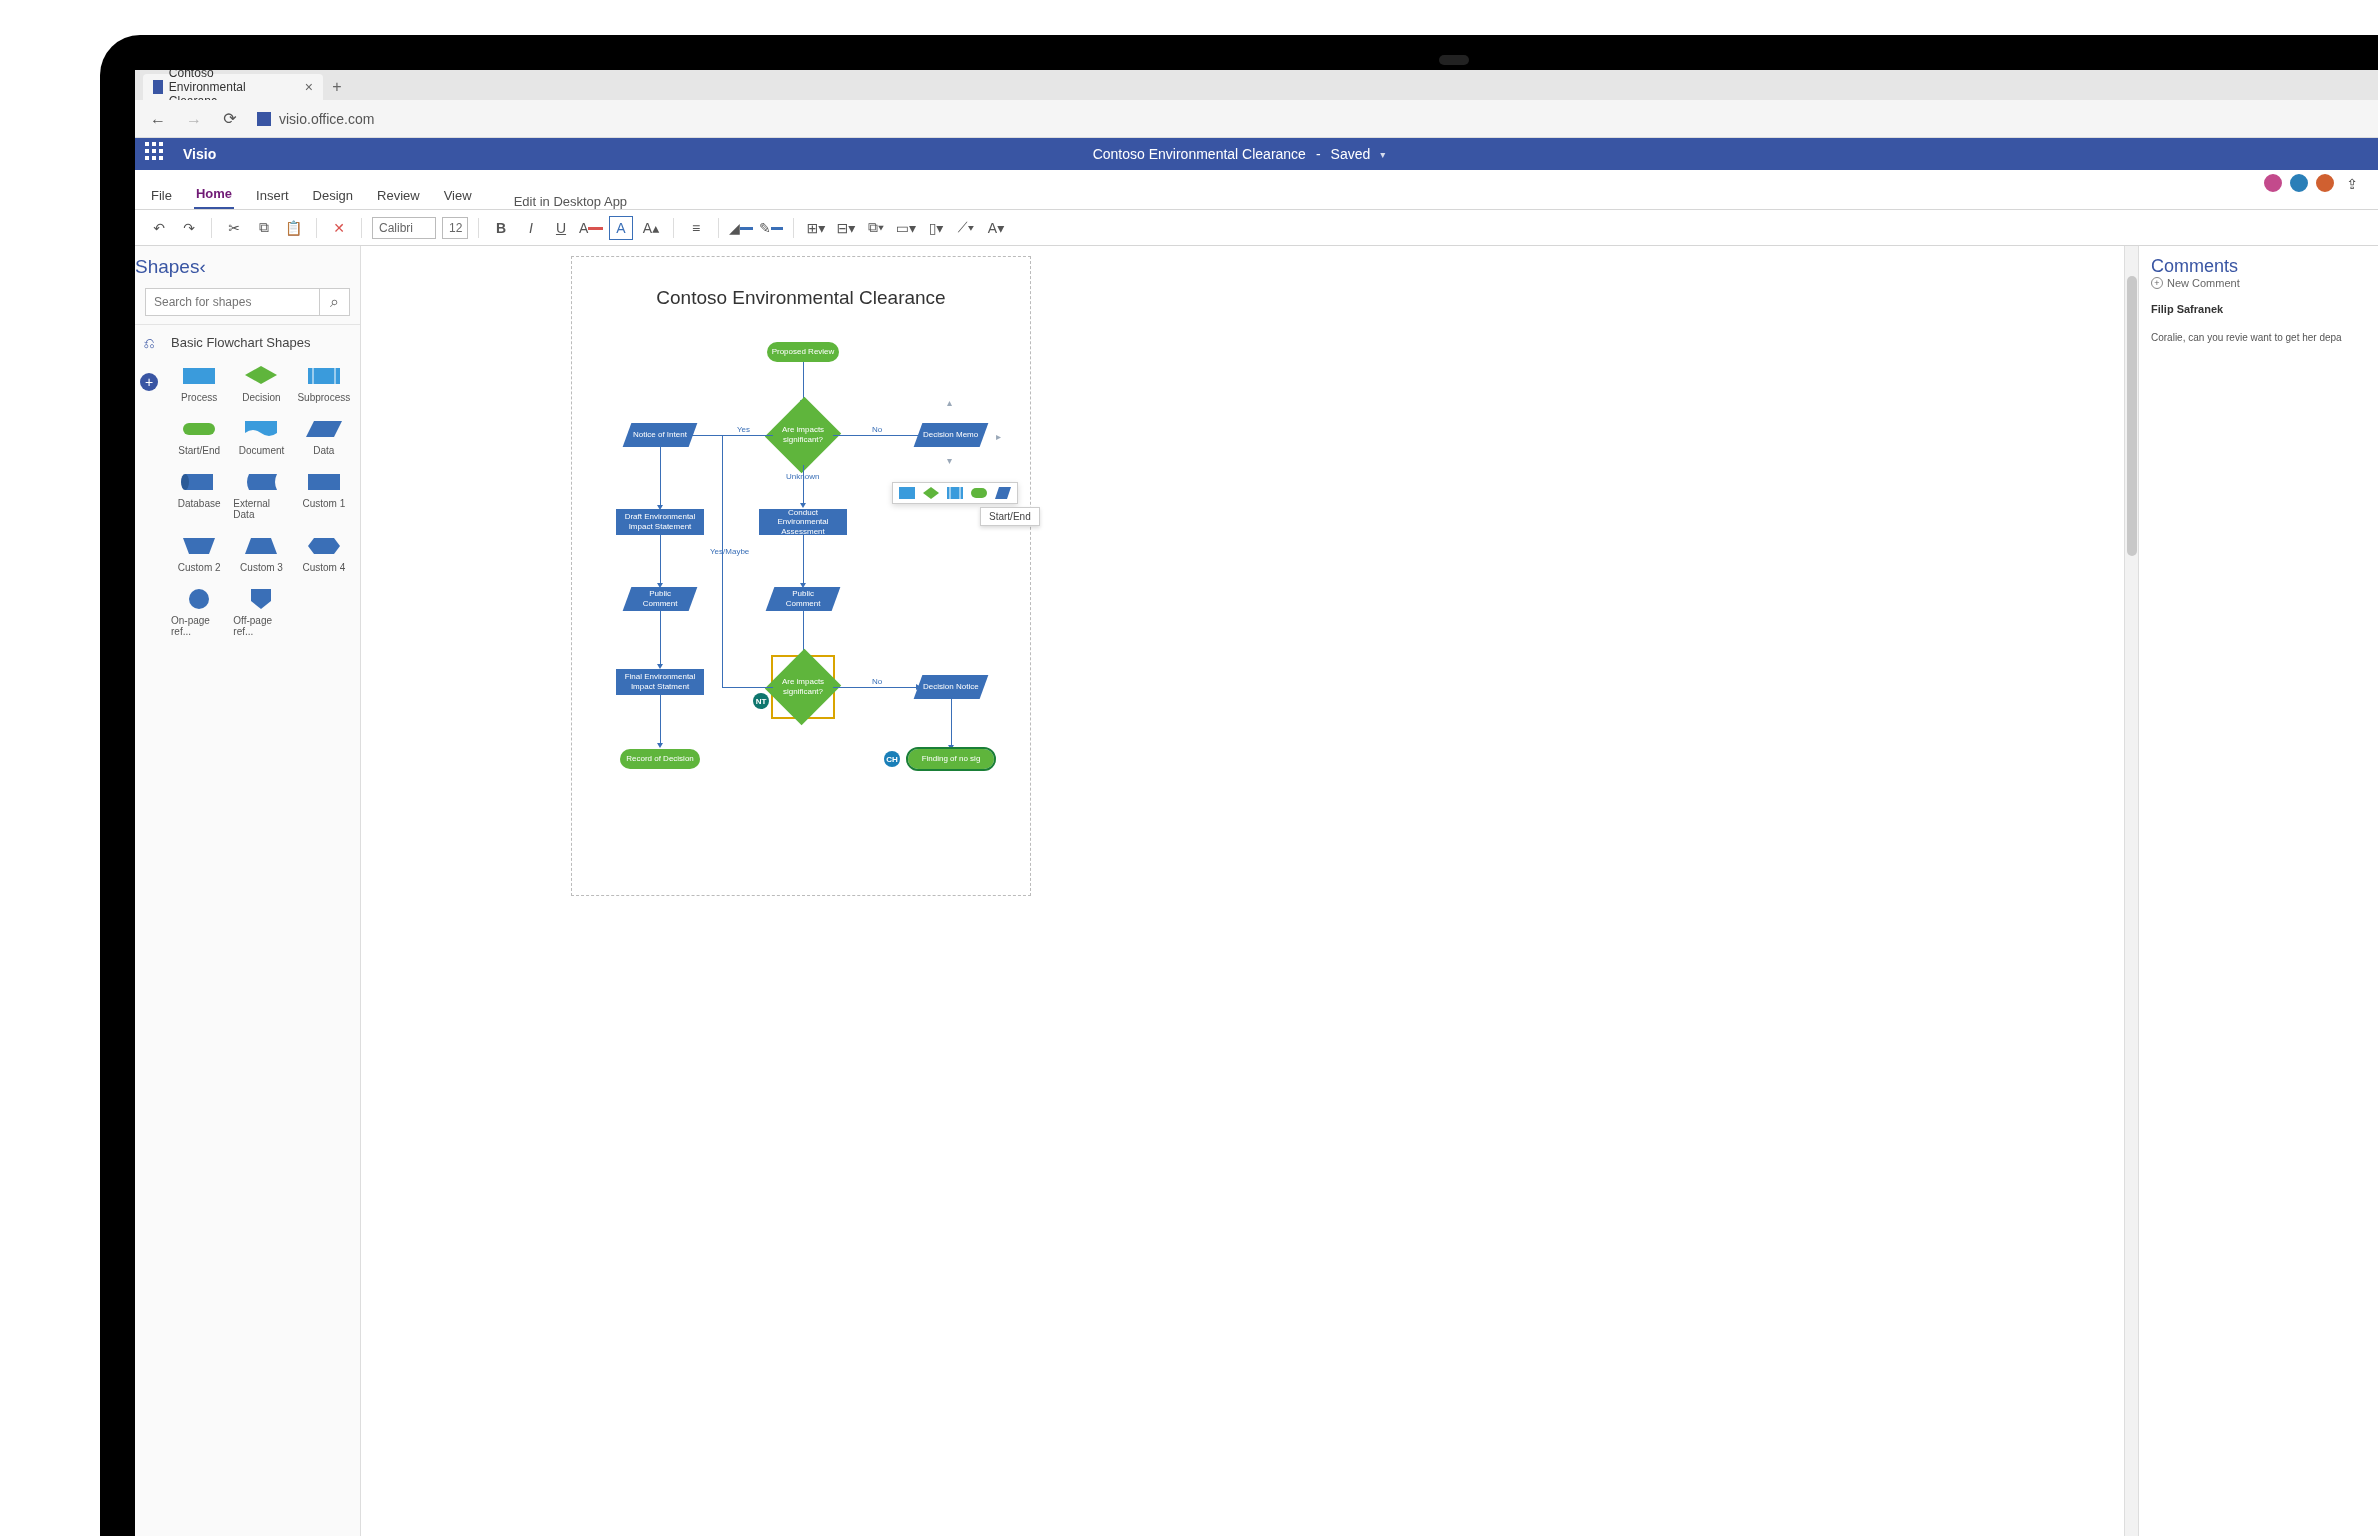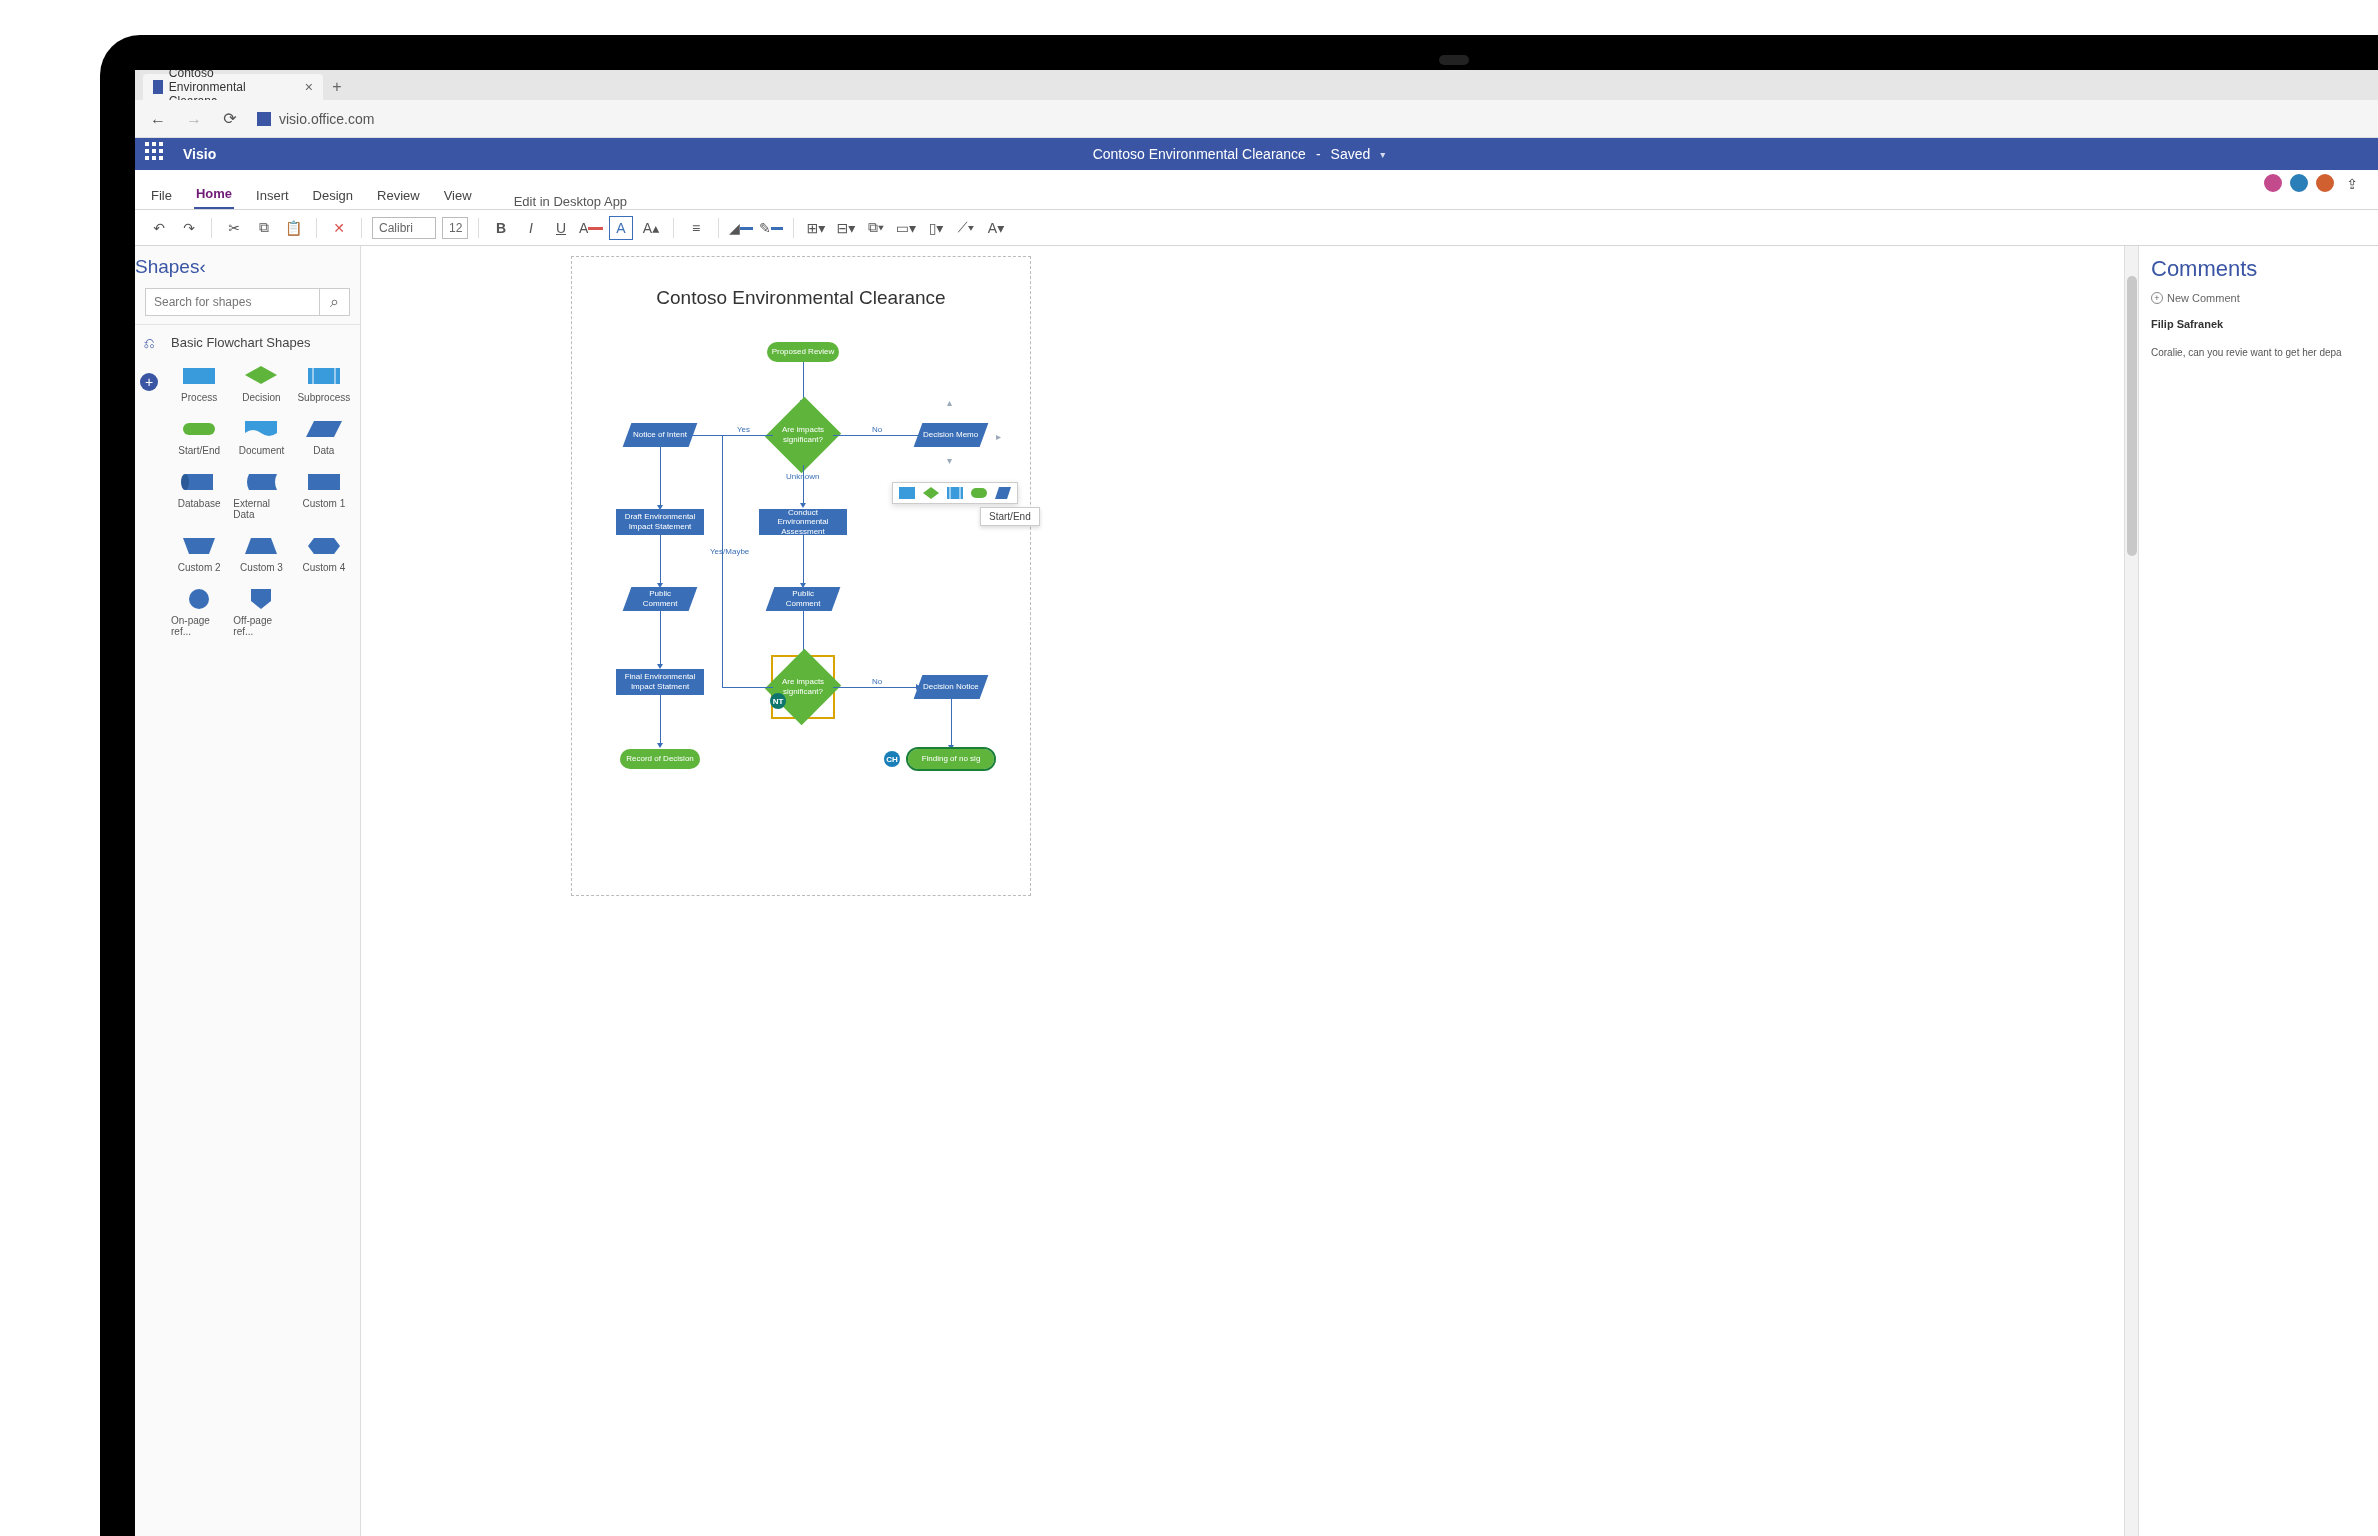--- a/index.html
+++ b/index.html
@@ -78,21 +78,21 @@
 .sel{outline:2px solid #d9a400}
 .sel2{outline:2px solid #1a7f37}
 .user-badge{position:absolute;width:16px;height:16px;border-radius:50%;font-size:8px;color:#fff;display:flex;align-items:center;justify-content:center;font-weight:600}
 
 .quickshapes{position:absolute;background:#fff;border:1px solid #ccc;padding:4px 6px;display:flex;gap:8px;box-shadow:0 2px 6px rgba(0,0,0,.15)}
 .quickshapes .qs{width:16px;height:12px}
 .tooltip{position:absolute;background:#fff;border:1px solid #ccc;padding:3px 8px;font-size:10px;color:#444;box-shadow:0 2px 4px rgba(0,0,0,.15)}
 .smart-arrow{position:absolute;font-size:10px;color:#9aa8b8}
 
 .comments-panel{width:240px;border-left:1px solid #ddd;padding:10px 12px;overflow:hidden}
-.comments-panel h3{color:#3955a3;font-size:22px;font-weight:400;margin-bottom:10px}
+.comments-panel h3{color:#3955a3;font-size:18px;font-weight:400;}
 .new-comment{font-size:11px;color:#666;display:flex;align-items:center;gap:4px;margin-bottom:14px;cursor:pointer}
 .new-comment .plus{width:12px;height:12px;border:1px solid #888;border-radius:50%;font-size:9px;line-height:10px;text-align:center}
 .comment-author{font-size:11px;font-weight:600;color:#333;margin-bottom:16px}
 .comment-text{font-size:10px;color:#555;line-height:1.4}
 </style>
 </head>
 <body>
 
 <div class="device-frame">
 <div class="camera"></div>
@@ -374,21 +374,21 @@
       <div class="conn v" style="left:88px;top:354px;height:55px"></div>
       <div class="arrow-d" style="left:85px;top:407px"></div>
       <div class="node process" style="left:44px;top:412px;width:88px;height:26px">Final Environmental Impact Statment</div>
 
       <div class="conn v" style="left:231px;top:354px;height:45px"></div>
       <div class="arrow-d" style="left:228px;top:397px"></div>
       <div class="node diamond sel" style="left:201px;top:400px">
         <div class="dbody"></div>
         <div class="dlabel">Are impacts significant?</div>
       </div>
-      <div class="user-badge" style="left:198px;top:436px;background:#0f766e">NT</div>
+      <div class="user-badge" style="left:181px;top:436px;background:#0f766e">NT</div>
 
       <div class="conn v" style="left:150px;top:178px;height:252px"></div>
       <div class="conn h" style="left:150px;top:430px;width:51px"></div>
       <span class="edge-label" style="left:138px;top:290px">Yes/Maybe</span>
 
       <div class="conn h" style="left:261px;top:430px;width:85px"></div>
       <span class="edge-label" style="left:300px;top:420px">No</span>
       <div class="arrow-r" style="left:344px;top:427px"></div>
       <div class="node parallelogram" style="left:346px;top:418px;width:66px;height:24px">
               <span>Decision Notice</span>

